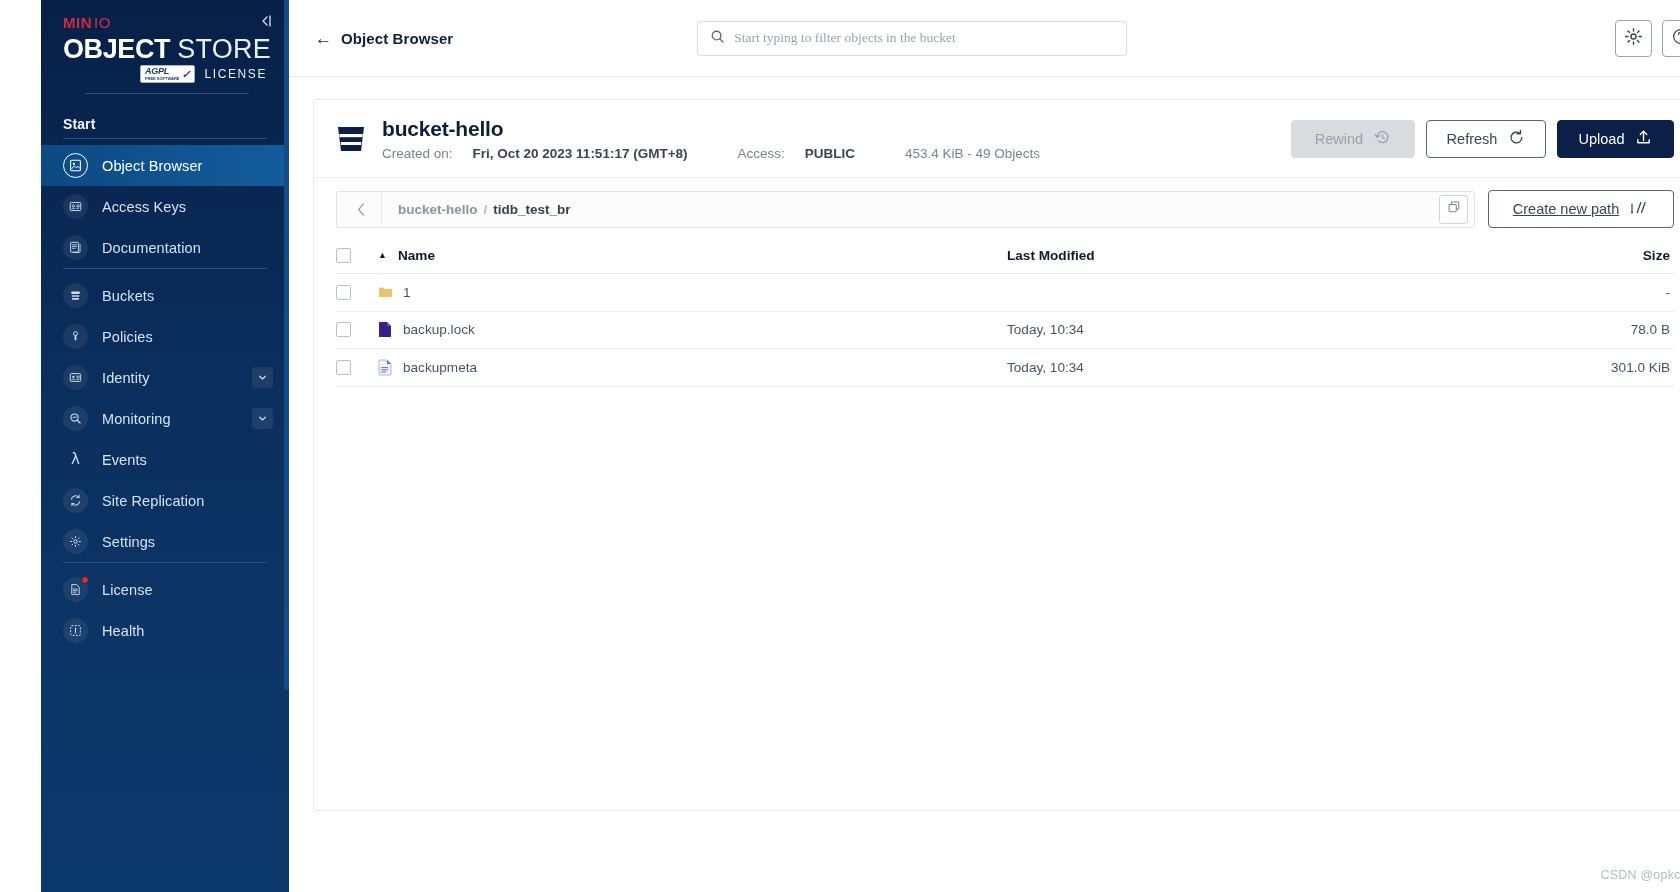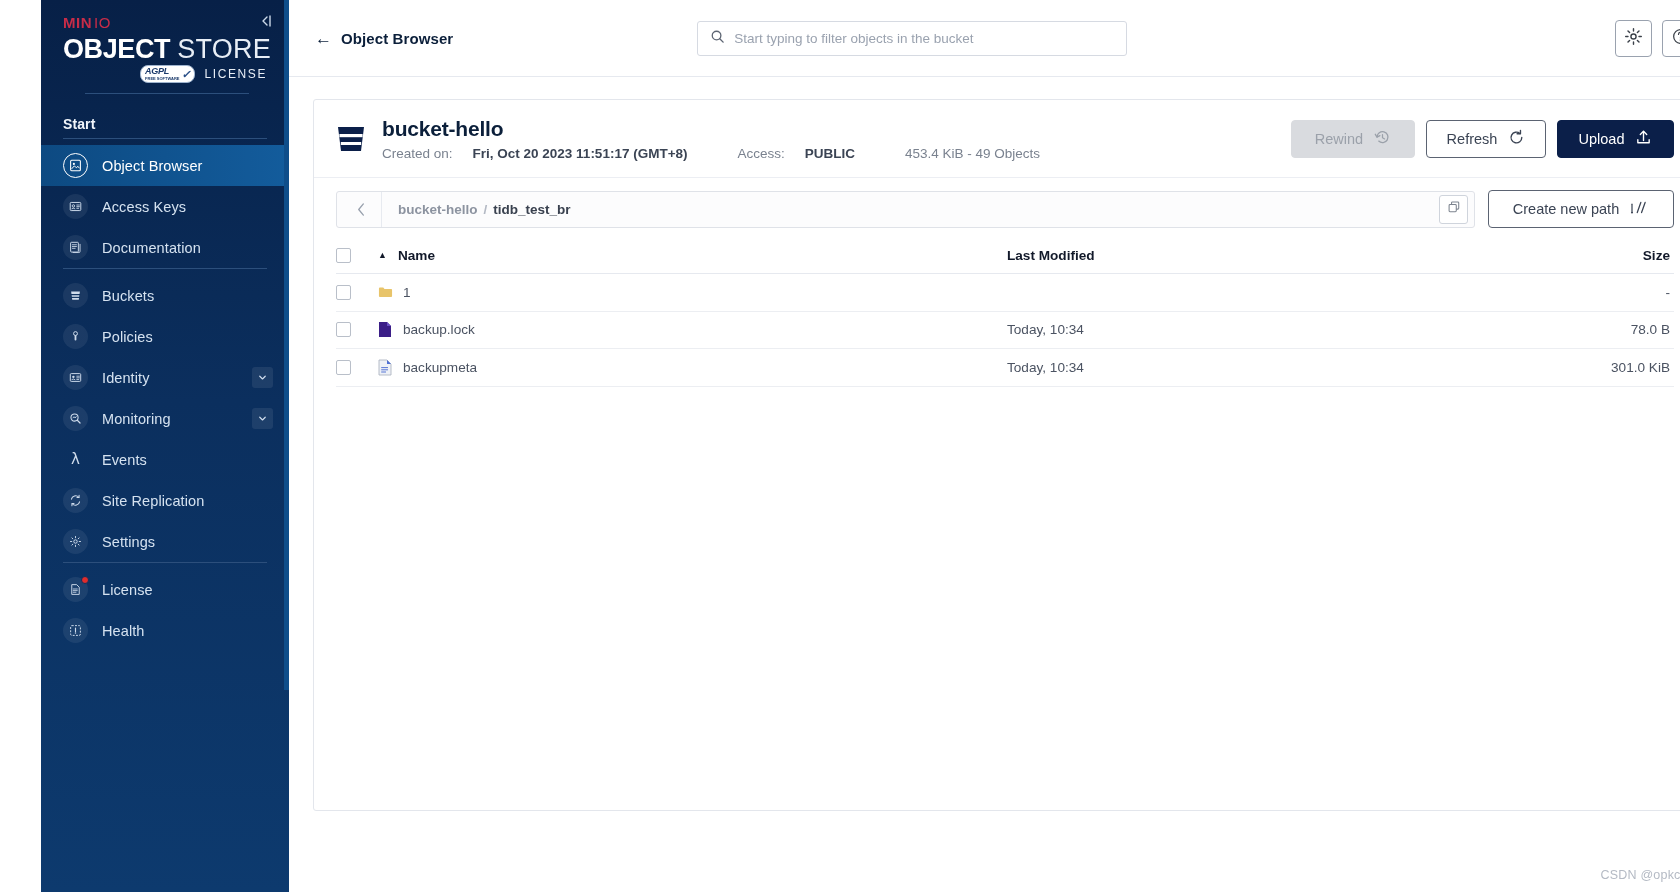--- a/index.html
+++ b/index.html
@@ -29,21 +29,21 @@
   .logo-minio .io {
     font-weight: 400; font-size: 15px; letter-spacing: .5px; color:#C72C48;
     line-height: 1;
   }
   .logo-objstore { margin-top: 5px; display:flex; align-items:baseline; gap:7px; }
   .logo-objstore .obj { font-size: 27px; font-weight: 800; letter-spacing:-.4px; color:#fff; line-height:1.05; }
   .logo-objstore .store { font-size: 27px; font-weight: 300; letter-spacing:.3px; color:#e8eef6; line-height:1.05; }
   .logo-license { margin-top: 2px; display:flex; align-items:center; gap:9px; justify-content:flex-end; padding-right: 4px;}
   .agpl-badge {
     background:#fff; color:#1b3a6b; font-size:9px; font-weight:800; font-style:italic;
-    border:1px solid #9fb4cf; border-radius:8px; padding:1px 4px 0 4px; line-height:1.1;
+    border:1px solid #9fb4cf; border-radius:2px; padding:1px 4px 0 4px; line-height:1.1;
     letter-spacing:-.3px; display:flex; align-items:center; gap:2px;
   }
   .agpl-badge .sub { font-size:4px; font-weight:600; font-style:normal; display:block; letter-spacing:0; }
   .agpl-badge .swoosh { color:#2a4f87; font-size:11px; font-style:italic; font-weight:900; }
   .logo-license .lic-text { font-size:12px; letter-spacing:1.6px; color:#e8eef6; font-weight:400; }
   .collapse-btn {
     position:absolute; right:14px; top:12px; width:18px; height:18px;
     display:flex; align-items:center; justify-content:center; cursor:pointer;
     color:#cddaea; font-size:15px; line-height:1;
   }
@@ -84,21 +84,21 @@
     padding: 0 22px 0 26px; background:#fff; border-bottom:1px solid #e6e9ef;
   }
   .back-row { display:flex; align-items:center; gap:9px; cursor:pointer; }
   .back-arrow { font-size:17px; color:#0b1f3a; line-height:1; }
   .back-label { font-size:15px; font-weight:700; color:#0b1f3a; letter-spacing:.1px; }
   .search-box {
     width: 430px; height: 35px; margin: 0 auto; border:1px solid #d6dae2; border-radius:3px;
     display:flex; align-items:center; gap:9px; padding: 0 12px; background:#fff;
   }
   .search-box input {
-    border:none; outline:none; font-size:13.5px; font-family:Liberation Sans, sans-serif;
+    border:none; outline:none; font-size:13.5px; font-family:Liberation Serif, serif;
     color:#5a6473; width:100%; background:transparent;
   }
   .search-box input::placeholder { color:#9aa2af; }
   .topbar-actions { margin-left:auto; display:flex; gap:10px; }
   .icon-btn {
     width:37px; height:37px; border:1px solid #9aa2af; border-radius:4px; background:#fff;
     display:flex; align-items:center; justify-content:center; cursor:pointer;
   }
 
   
@@ -141,21 +141,21 @@
   }
   .path-divider { width:1px; height:35px; background:#e7eaf0; }
   .path-crumbs { display:flex; align-items:center; gap:6px; padding-left:16px; font-size:13.5px; }
   .crumb { color:#8c93a0; cursor:pointer; font-weight:700; }
   .crumb.last { color:#39414f; font-weight:700; }
   .crumb-sep { color:#b3b9c4; font-weight:700; }
   .path-copy {
     margin-left:auto; margin-right:6px; width:29px; height:29px; border:1px solid #cfd4dc;
     border-radius:3px; display:flex; align-items:center; justify-content:center; cursor:pointer; background:#fff;
   }
-  .btn.newpath { min-width:186px; justify-content:center; }
+  .btn.newpath { min-width:186px; justify-content:center;text-decoration:underline; }
 
   
   .tbl { padding: 0 22px; }
   .tbl-head {
     display:flex; align-items:center; height:36px; border-bottom:1px solid #e6e9ef;
     font-size:13.6px; font-weight:700; color:#12192a;
   }
   .tbl-row {
     display:flex; align-items:center; height:37.5px; border-bottom:1px solid #eceef2;
     font-size:13.6px; color:#4b5362; cursor:pointer;

